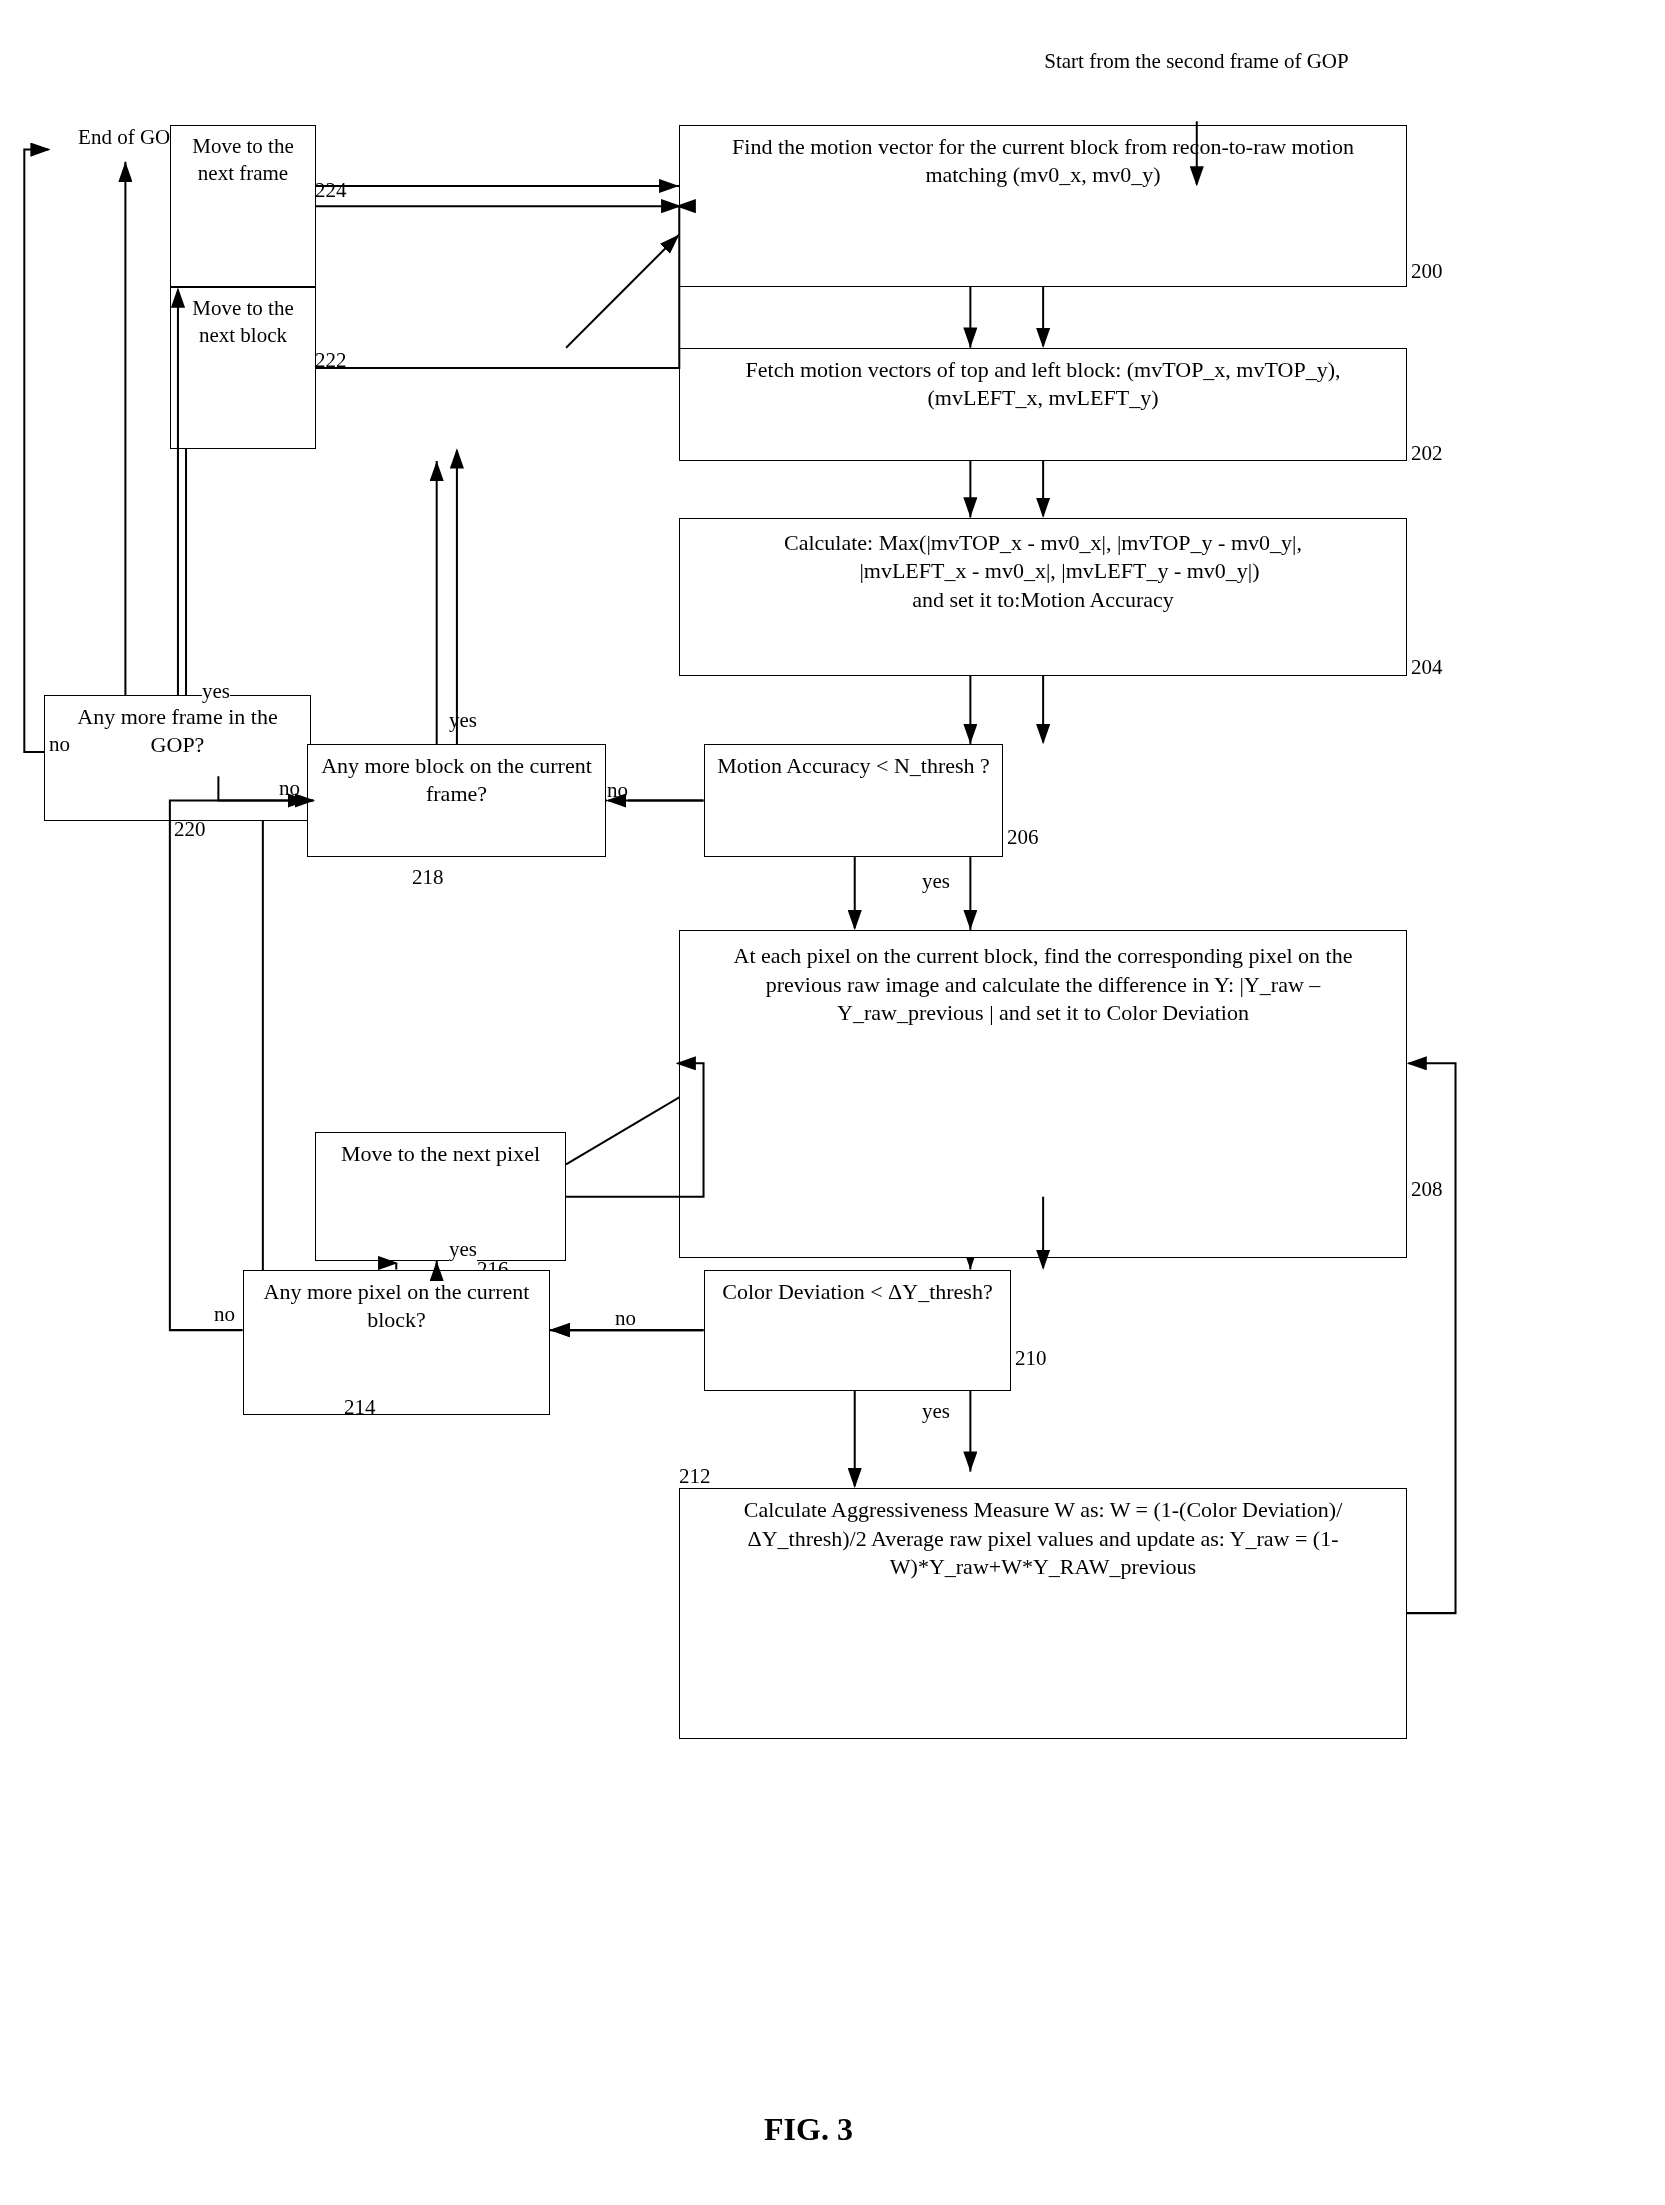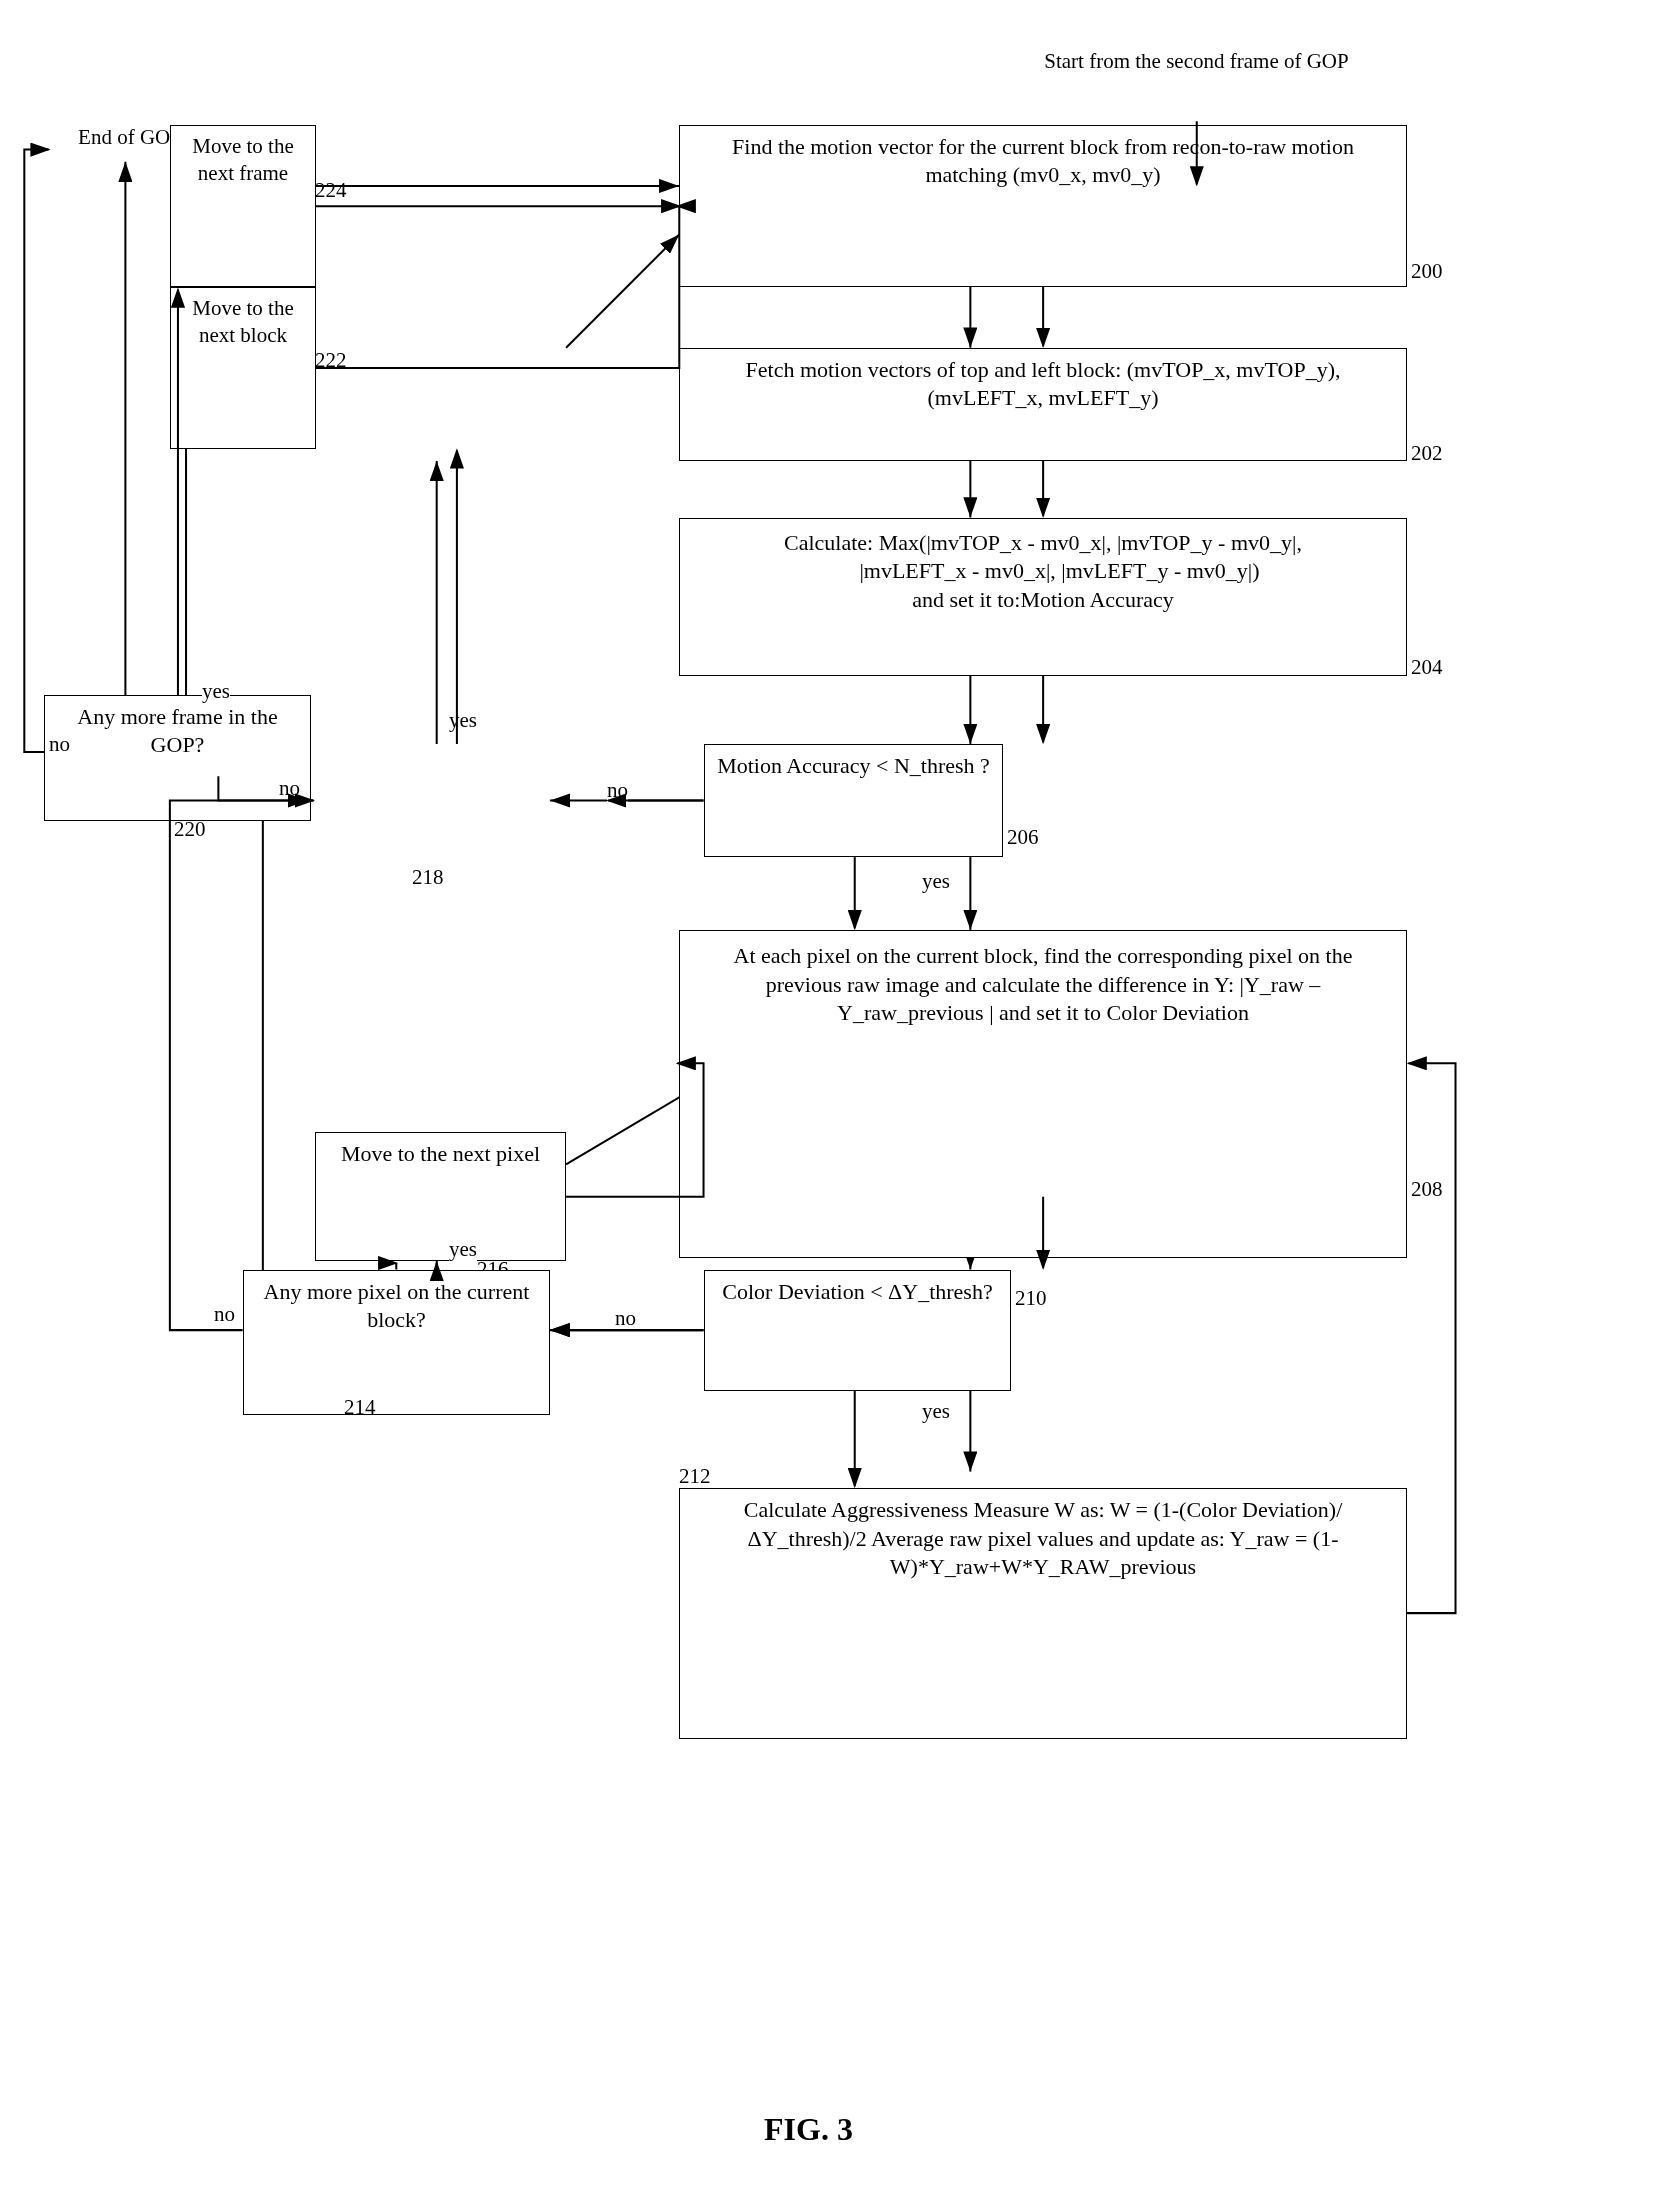--- a/index.html
+++ b/index.html
@@ -172,20 +172,24 @@
     <div class="box-text">Any more frame in
 the GOP?</div>
   </div>
 
   <div class="ref-num" style="left: 174px; top: 817px;">220</div>
 
   <div class="label" style="left: 49px; top: 732px; font-size: 21px;">no</div>
 
   <div class="label" style="left: 202px; top: 679px; font-size: 21px;">yes</div>
 
+  <div class="box" style="left: 307px; top: 744px; width: 299px; height: 113px; font-size: 22px;">
+    <div class="box-text">Any more block on the current
+frame?</div>
+  </div>
 
   <div class="ref-num" style="left: 412px; top: 865px;">218</div>
 
   <div class="label" style="left: 279px; top: 776px; font-size: 21px;">no</div>
 
   <div class="label" style="left: 449px; top: 708px; font-size: 21px;">yes</div>
 
   <div class="box" style="left: 679px; top: 930px; width: 728px; height: 328px; font-size: 22px; text-align: left; padding: 11.3px 16px;">
     <div class="box-text">At each pixel on the current block, find the
 corresponding pixel on the previous raw image
@@ -195,21 +199,21 @@
 Color Deviation</div>
   </div>
 
   <div class="ref-num" style="left: 1411px; top: 1177px;">208</div>
 
   <div class="box" style="left: 704px; top: 1270px; width: 307px; height: 121px; font-size: 22px;">
     <div class="box-text">Color Deviation
 &lt; ΔY_thresh?</div>
   </div>
 
-  <div class="ref-num" style="left: 1015px; top: 1286px;">210</div>
+  <div class="ref-num" style="left: 1015px; top: 1346px;">210</div>
 
   <div class="label" style="left: 615px; top: 1306px; font-size: 21px;">no</div>
 
   <div class="label" style="left: 922px; top: 1399px; font-size: 21px;">yes</div>
 
   <div class="box" style="left: 315px; top: 1132px; width: 251px; height: 129px; font-size: 22px;">
     <div class="box-text">Move to the
 next pixel</div>
   </div>
 

